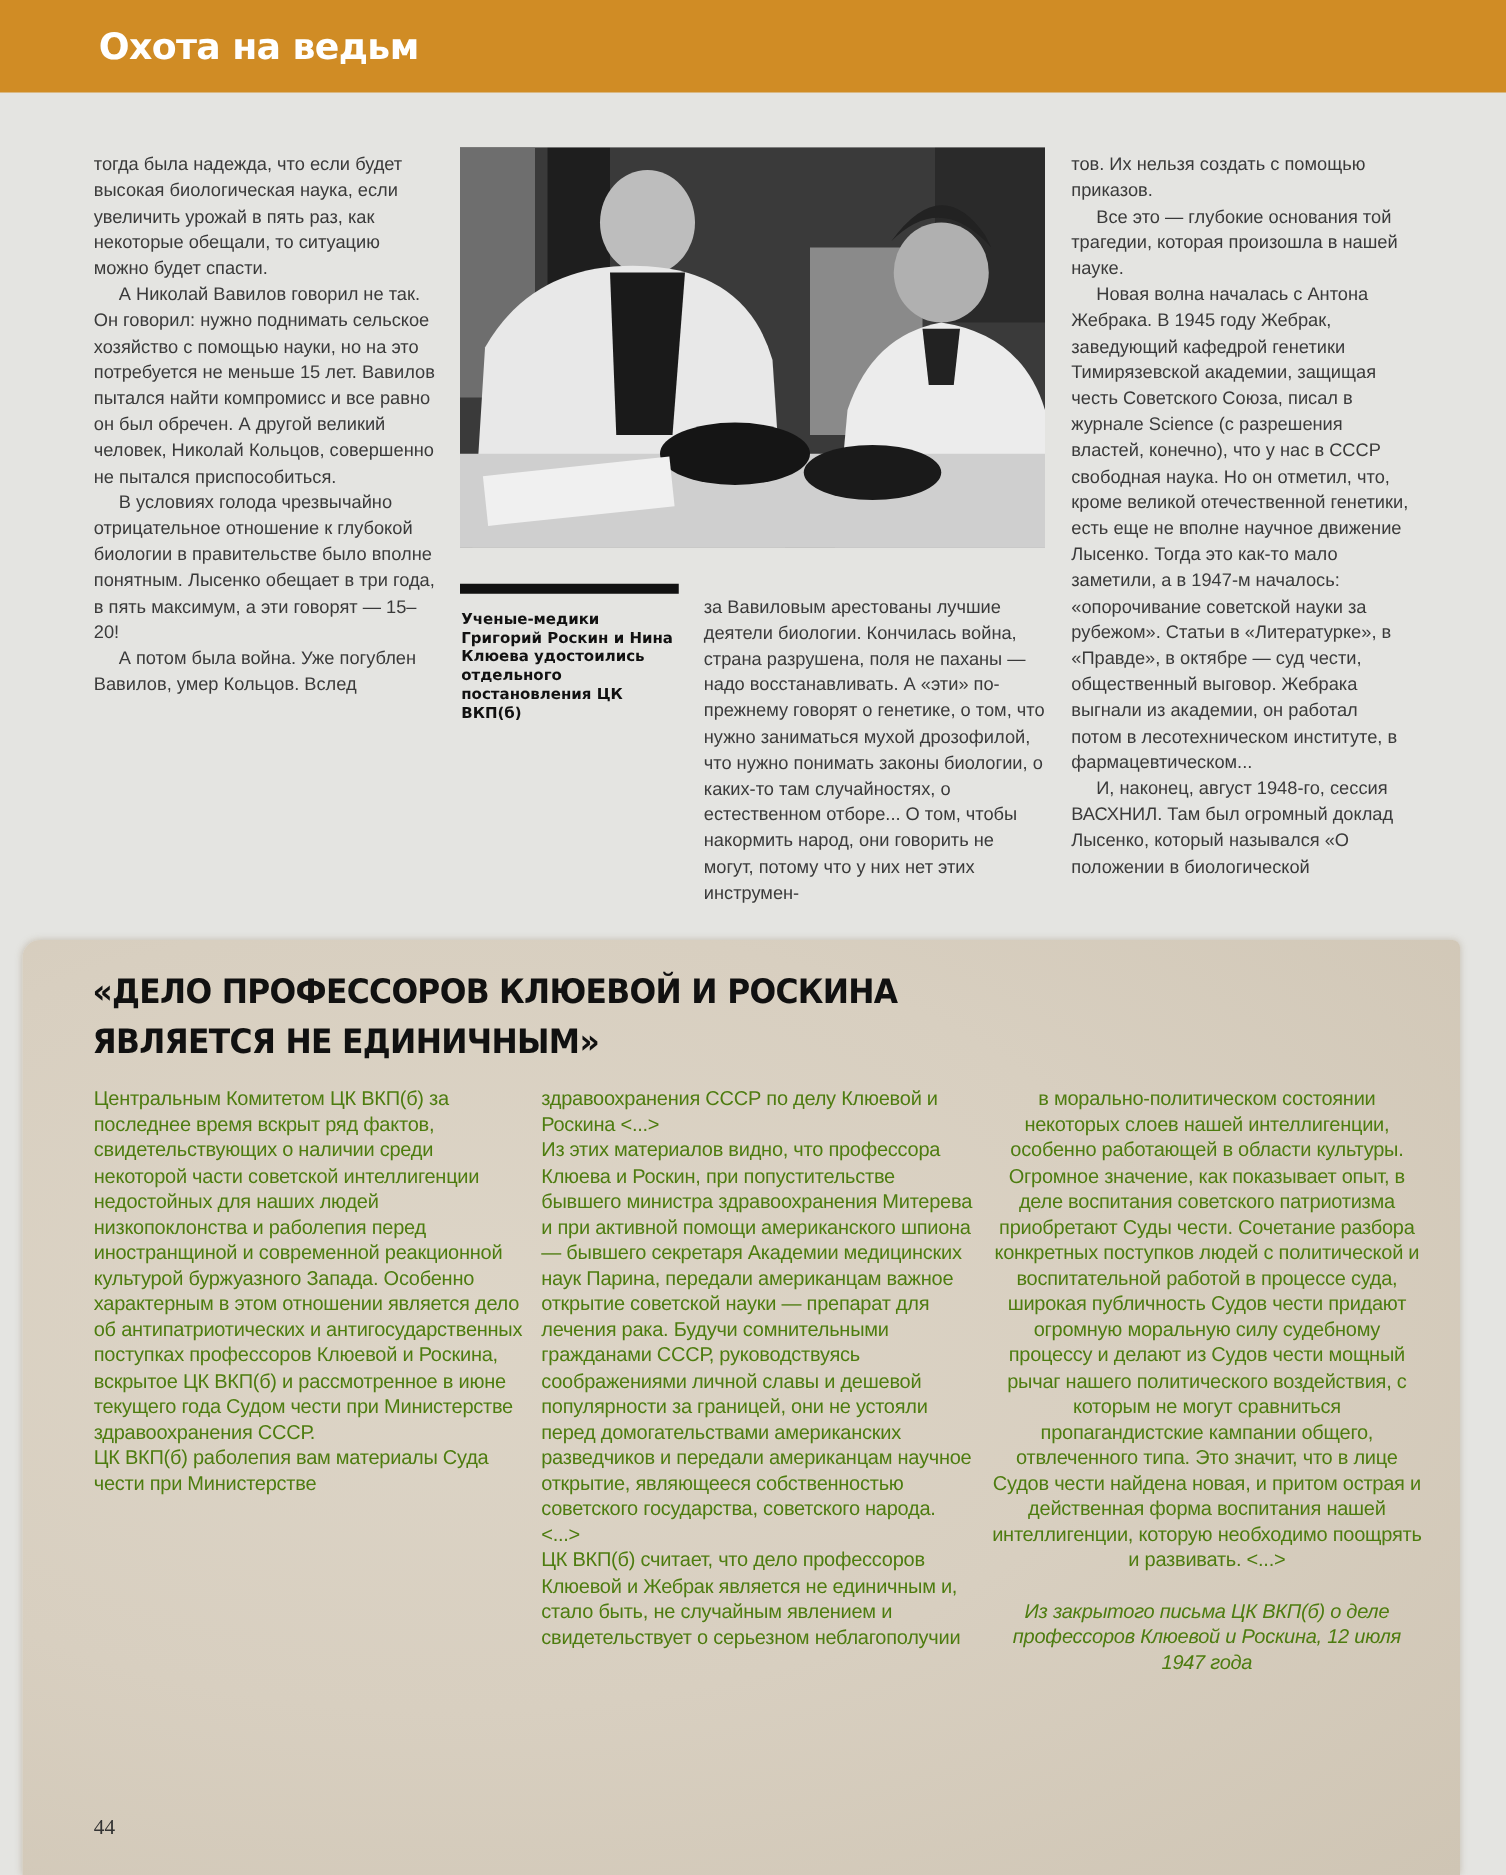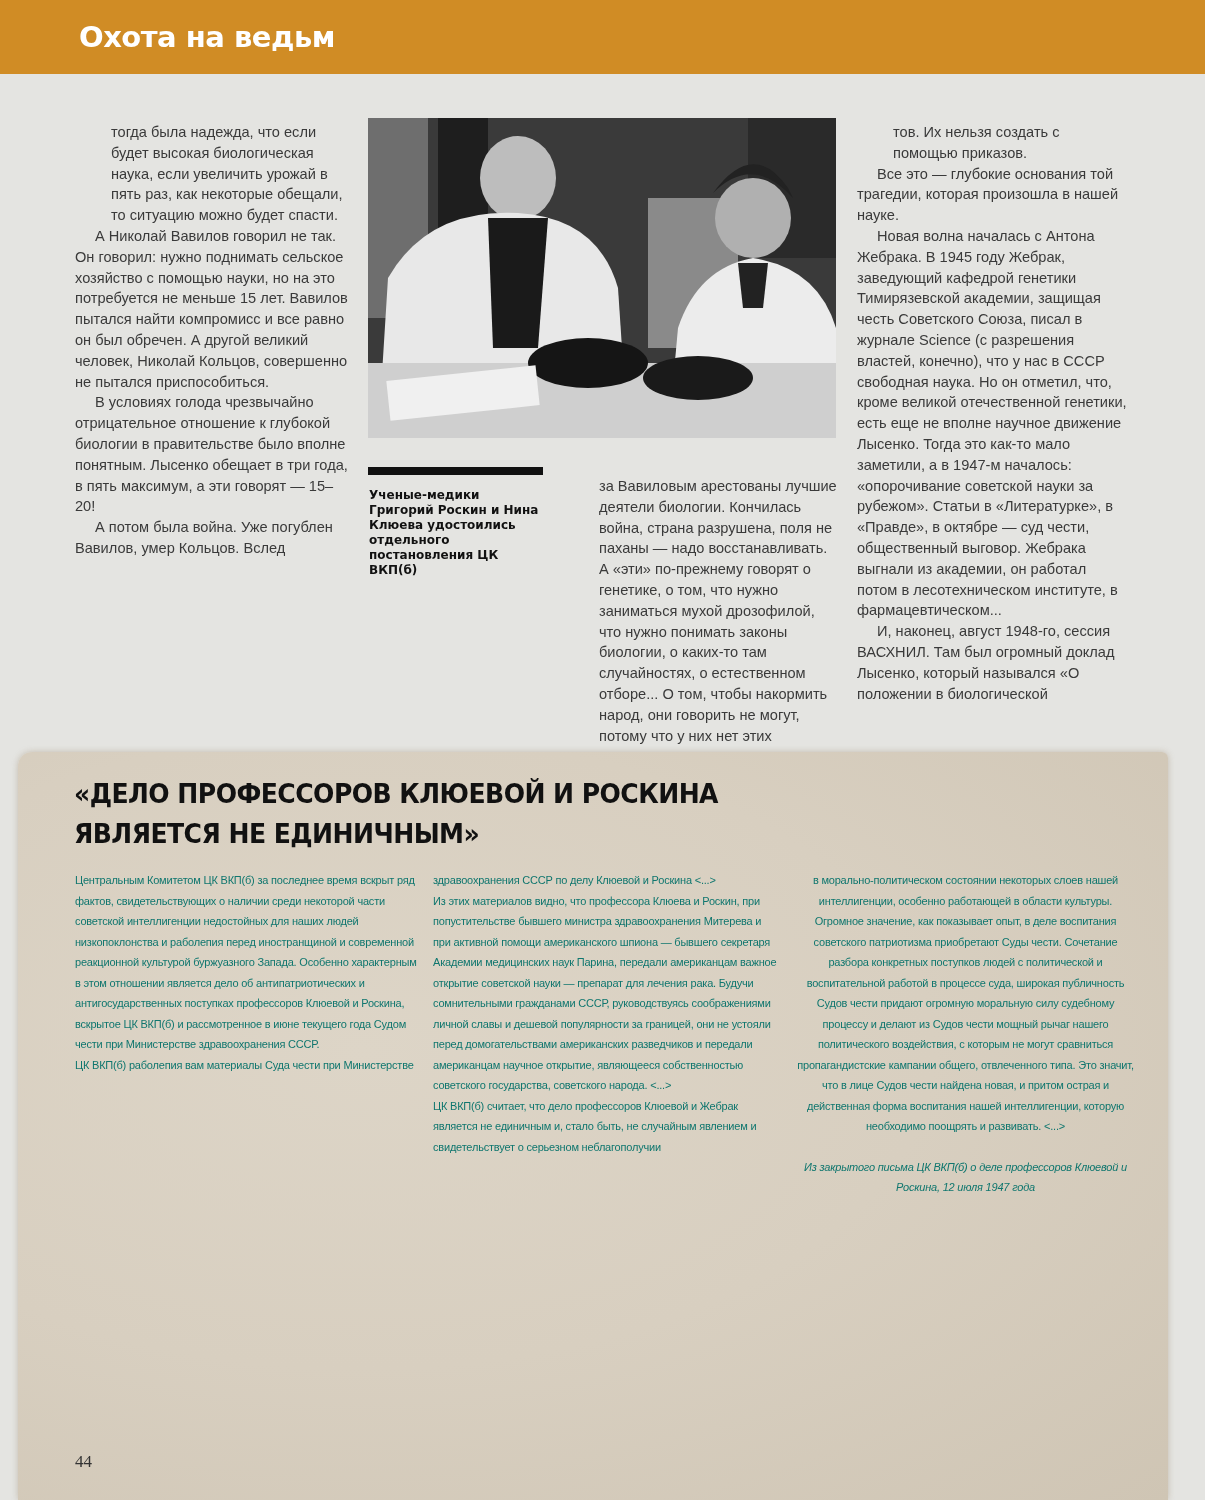--- a/index.html
+++ b/index.html
@@ -16,21 +16,21 @@
   .header-title {
     position: absolute; left: 66px; top: 20px;
     font-family: "DejaVu Sans", sans-serif; font-weight: bold;
     font-size: 29px; color: #fff; letter-spacing: -0.5px; margin-left: 13px;
   }
   .col {
     position: absolute;
     font-size: 14.6px; line-height: 20.8px; color: #3a3a3a;
   }
   .col p { margin: 0; text-indent: 20px; }
-  .col p.noindent { text-indent: 0; margin-left: 36px; }
+  .col p.noindent { text-indent: 0; }
   .col-1 { left: 75px; top: 122px; width: 275px; }
   .col-2 { left: 563px; top: 476px; width: 275px; }
   .col-3 { left: 857px; top: 122px; width: 270px; }
   .photo {
     position: absolute; left: 368px; top: 118px; width: 468px; height: 320px;
     background: linear-gradient(180deg, #2b2b2b 0%, #4a4a4a 40%, #8a8a8a 70%, #ccc 100%);
     overflow: hidden;
   }
   .photo svg { display: block; }
   .caption-bar {
@@ -47,21 +47,21 @@
     border-radius: 14px 6px 0 0;
     box-shadow: 0 0 6px rgba(150,130,100,0.4);
   }
   .paper-title {
     position: absolute; left: 74px; top: 774px; width: 800px;
     font-family: "DejaVu Sans", sans-serif; font-weight: bold;
     font-size: 27px; line-height: 40px; color: #111; letter-spacing: -0.6px;
     transform: scaleX(0.93); transform-origin: left;
   }
   .pcol {
-    position: absolute; font-size: 11px; line-height: 20.5px; color: #0f766e; letter-spacing: -0.2px;
+    position: absolute; font-size: 16px; line-height: 20.5px; color: #4d7c0f; letter-spacing: -0.2px;
   }
   .pcol p { margin: 0; }
   .pcol-1 { left: 75px; top: 870px; width: 345px; }
   .pcol-2 { left: 433px; top: 870px; width: 345px; }
   .pcol-3 { left: 793px; top: 870px; width: 345px; text-align: center; }
   .signature { font-style: italic; margin-top: 20px !important; }
   .page-number {
     position: absolute; left: 75px; top: 1452px;
     font-family: "Liberation Serif", serif; font-size: 17px; color: #333; text-align: right;
   }

